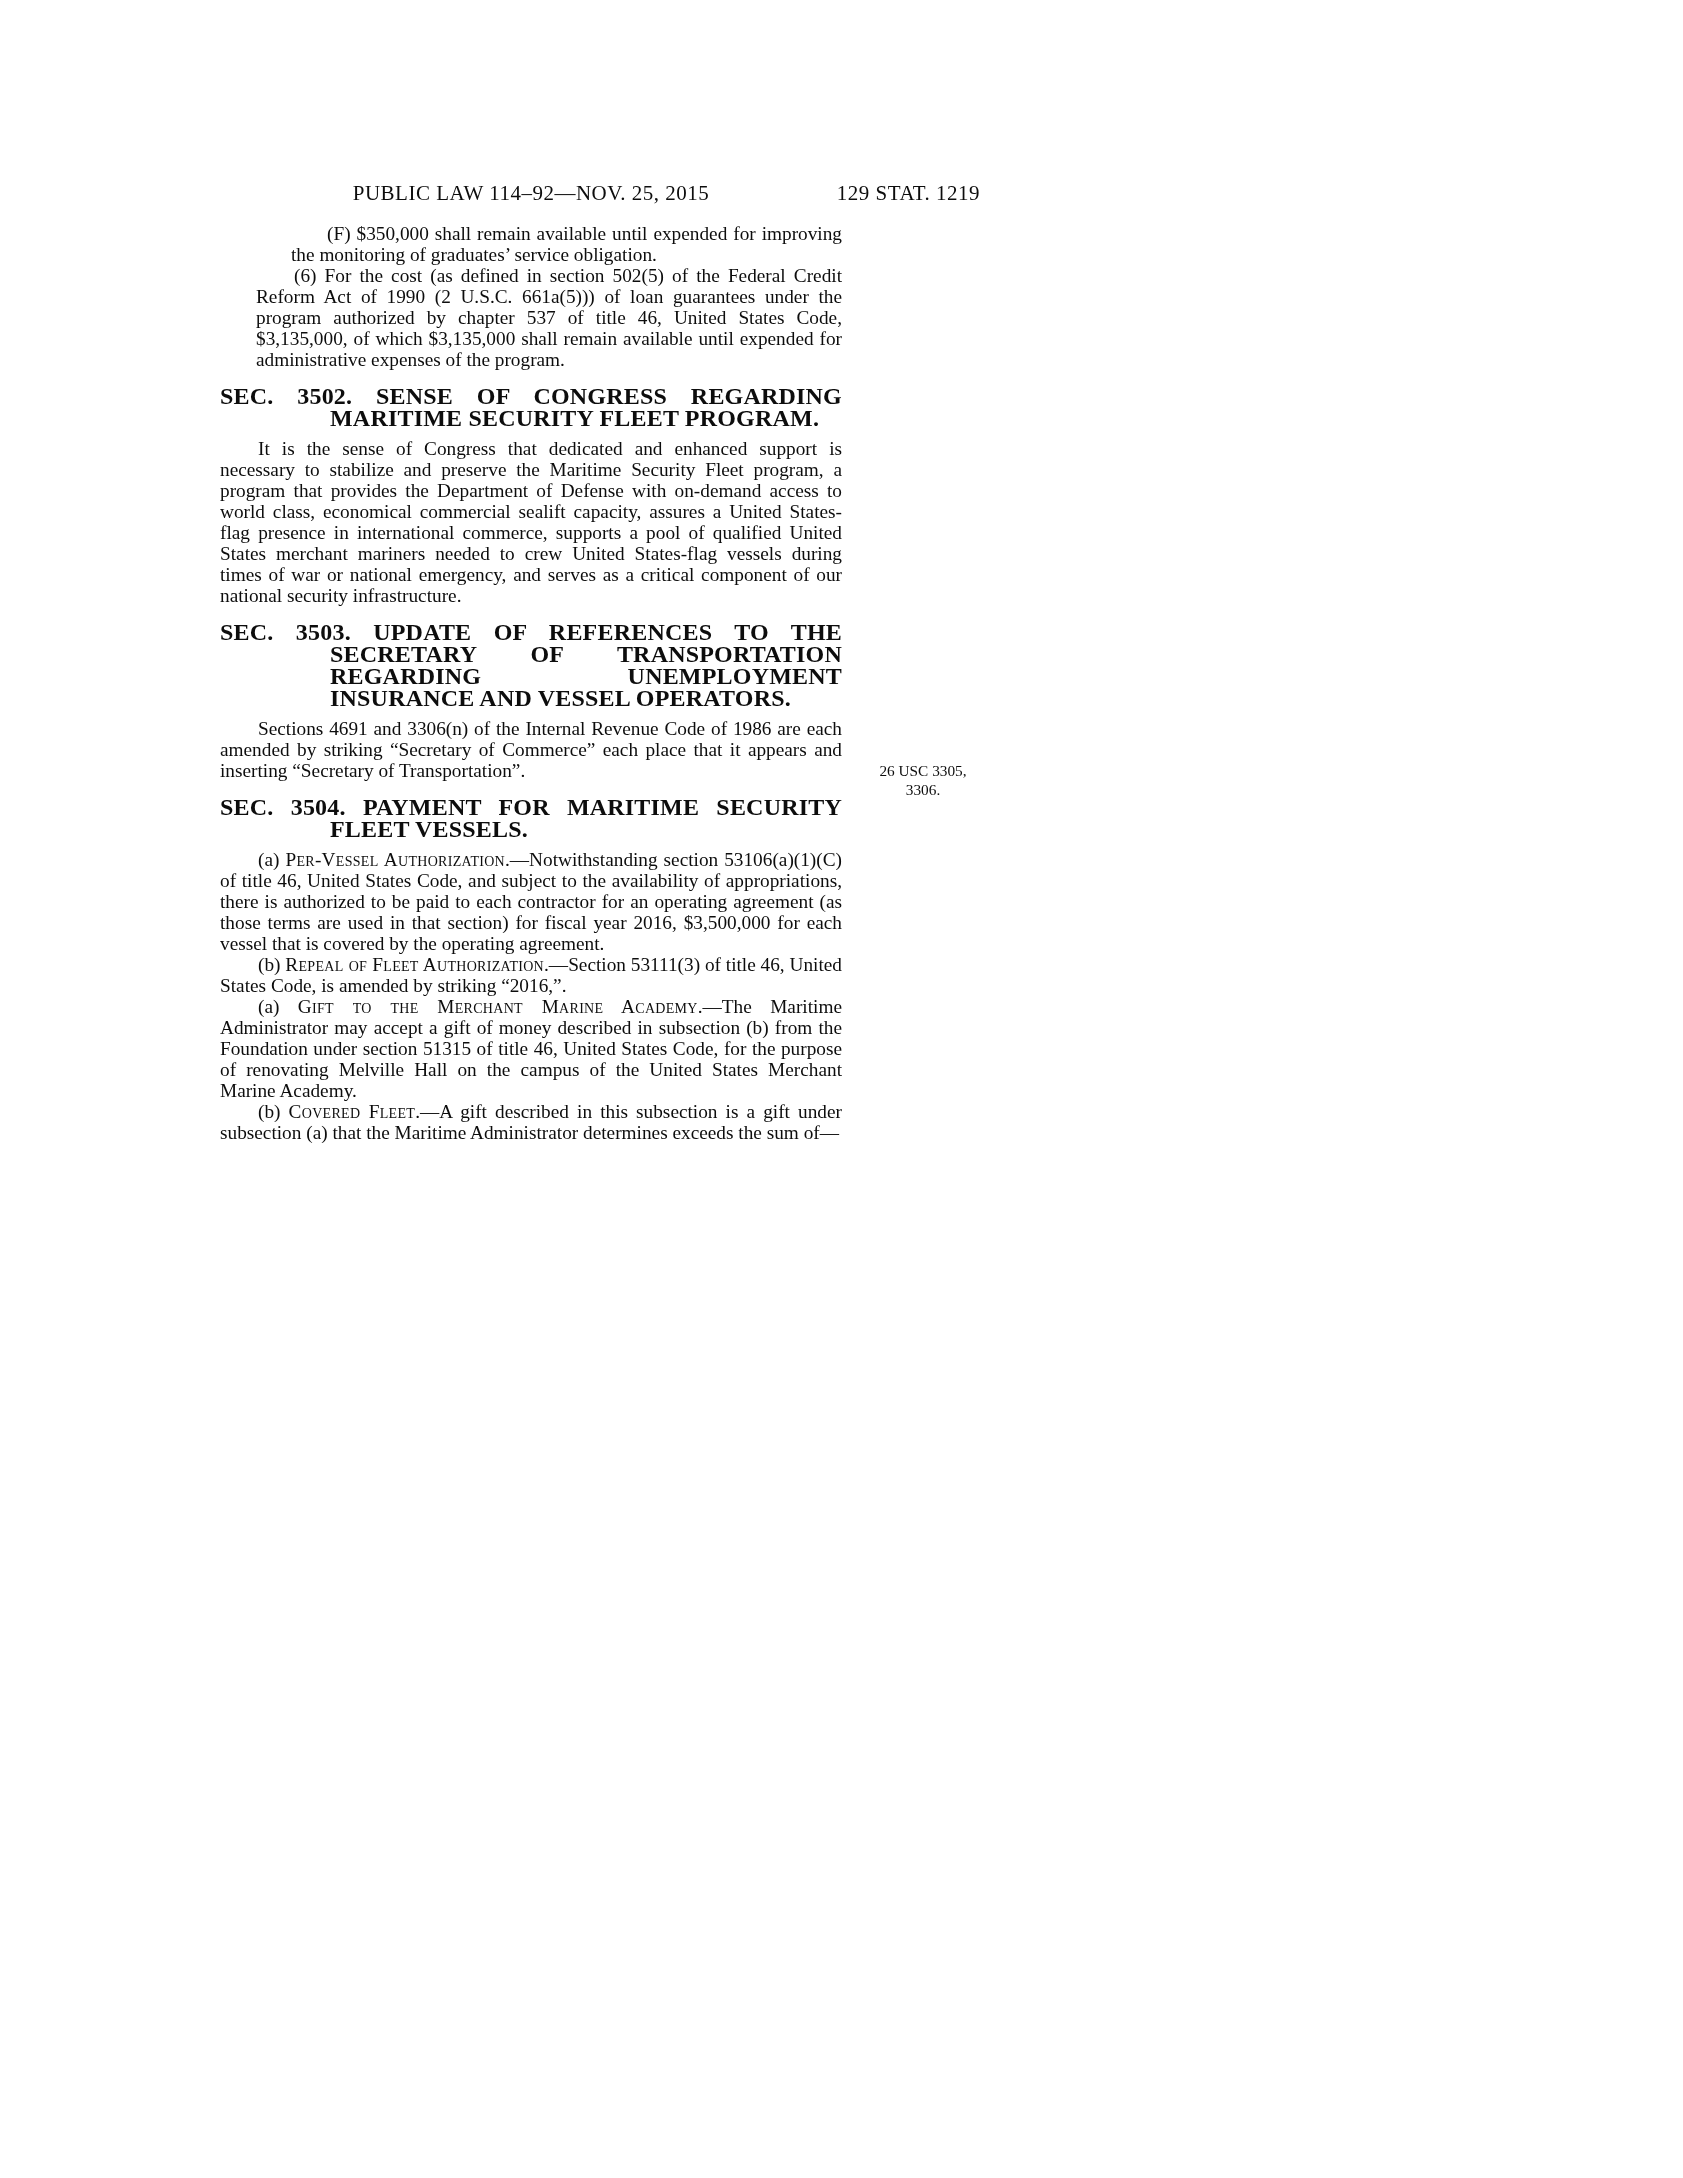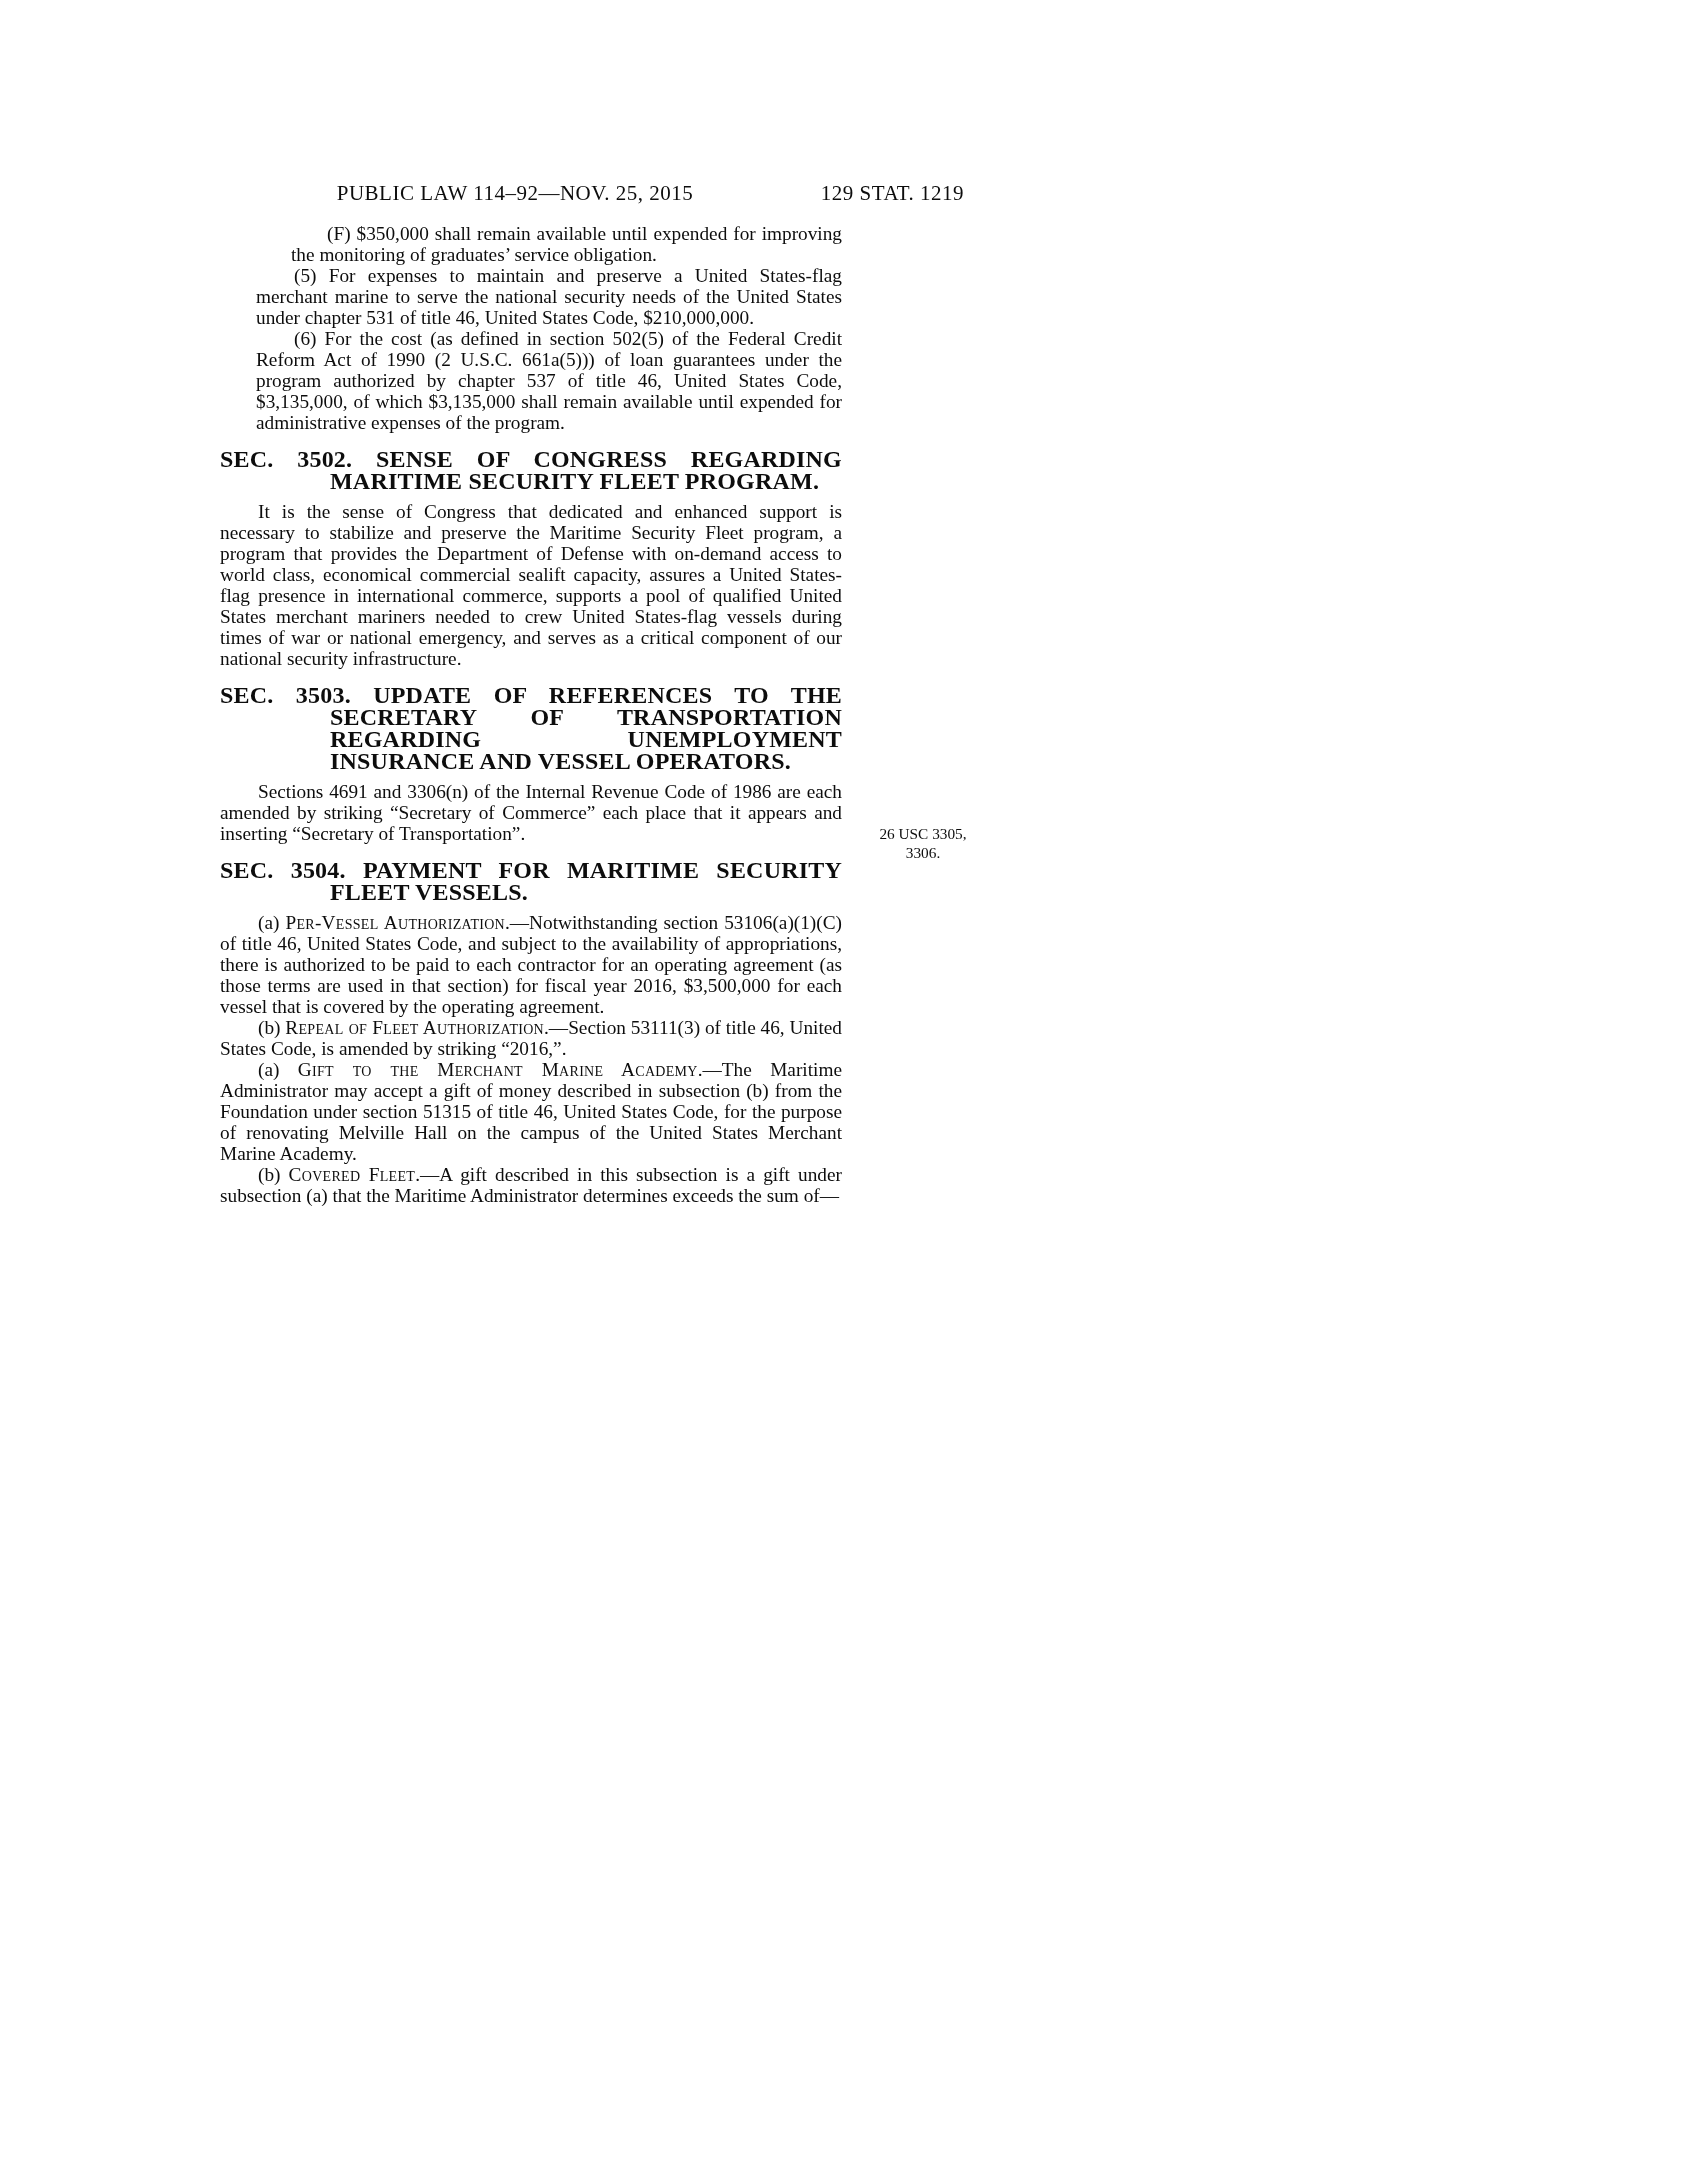--- a/index.html
+++ b/index.html
@@ -7,21 +7,21 @@
   body {
     width: 1683px;
     height: 2178px;
     position: relative;
     font-family: "Liberation Serif", "DejaVu Serif", serif;
     color: #0d0d0d;
     overflow: hidden;
   }
   .page-header {
     position: absolute;
-    left: 204px;
+    left: 220px;
     top: 181px;
     width: 760px;
     height: 30px;
     font-size: 21px;
     letter-spacing: 0.5px;
     white-space: nowrap;
   }
   .header-law {
     position: absolute;
     left: 0;
@@ -77,21 +77,20 @@
 </head>
 <body>
 
 <header class="page-header">
   <div class="header-law">PUBLIC LAW 114–92—NOV. 25, 2015</div>
   <div class="header-stat">129 STAT. 1219</div>
 </header>
 
 <main class="column">
   <p class="para lvl2">(F) $350,000 shall remain available until expended for improving the monitoring of graduates’ service obligation.</p>
-  <p class="para lvl1">(5) For expenses to maintain and preserve a United States-flag merchant marine to serve the national security needs of the United States under chapter 531 of title 46, United States Code, $210,000,000.</p>
   <p class="para lvl1">(6) For the cost (as defined in section 502(5) of the Federal Credit Reform Act of 1990 (2 U.S.C. 661a(5))) of loan guarantees under the program authorized by chapter 537 of title 46, United States Code, $3,135,000, of which $3,135,000 shall remain available until expended for administrative expenses of the program.</p>
 
   <h2 class="sec-heading">SEC. 3502. SENSE OF CONGRESS REGARDING MARITIME SECURITY FLEET PROGRAM.</h2>
   <p class="para">It is the sense of Congress that dedicated and enhanced support is necessary to stabilize and preserve the Maritime Security Fleet program, a program that provides the Department of Defense with on-demand access to world class, economical commercial sealift capacity, assures a United States-flag presence in international commerce, supports a pool of qualified United States merchant mariners needed to crew United States-flag vessels during times of war or national emergency, and serves as a critical component of our national security infrastructure.</p>
 
   <h2 class="sec-heading">SEC. 3503. UPDATE OF REFERENCES TO THE SECRETARY OF TRANSPORTATION REGARDING UNEMPLOYMENT INSURANCE AND VESSEL OPERATORS.</h2>
   <p class="para has-note"><span>Sections 4691 and 3306(n) of the Internal Revenue Code of 1986 are each amended by striking “Secretary of Commerce” each place that it appears and inserting “Secretary of Transportation”.</span><span class="margin-note">26 USC 3305, 3306.</span></p>
 
   <h2 class="sec-heading">SEC. 3504. PAYMENT FOR MARITIME SECURITY FLEET VESSELS.</h2>
   <p class="para"><span>(a) </span><span class="sc">Per-Vessel Authorization</span><span>.—Notwithstanding section 53106(a)(1)(C) of title 46, United States Code, and subject to the availability of appropriations, there is authorized to be paid to each contractor for an operating agreement (as those terms are used in that section) for fiscal year 2016, $3,500,000 for each vessel that is covered by the operating agreement.</span></p>

